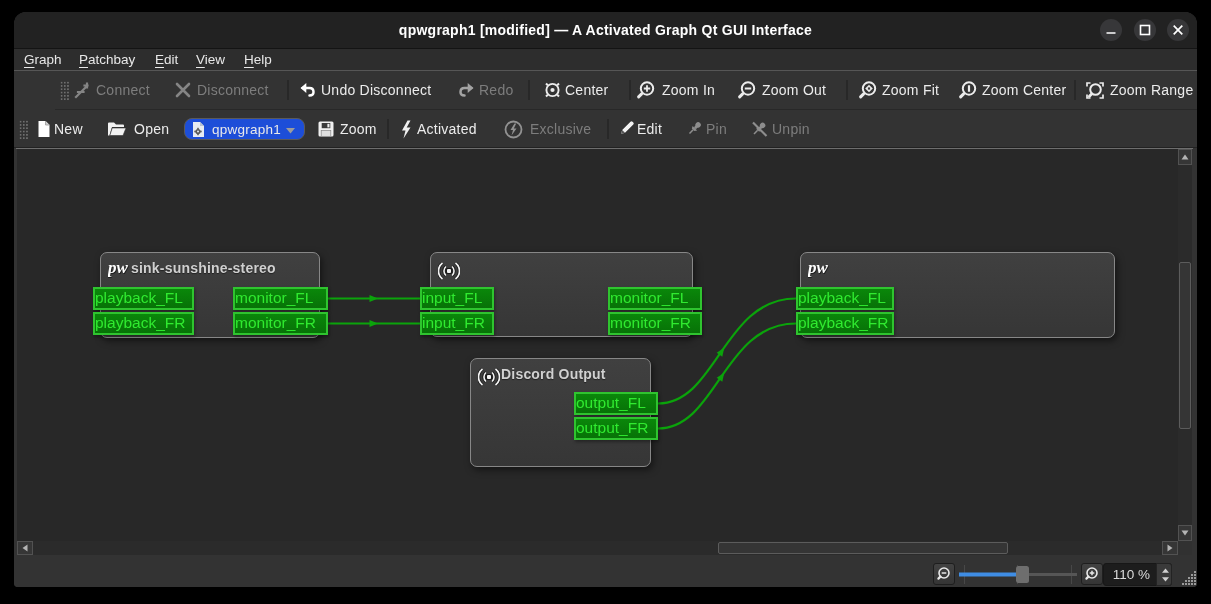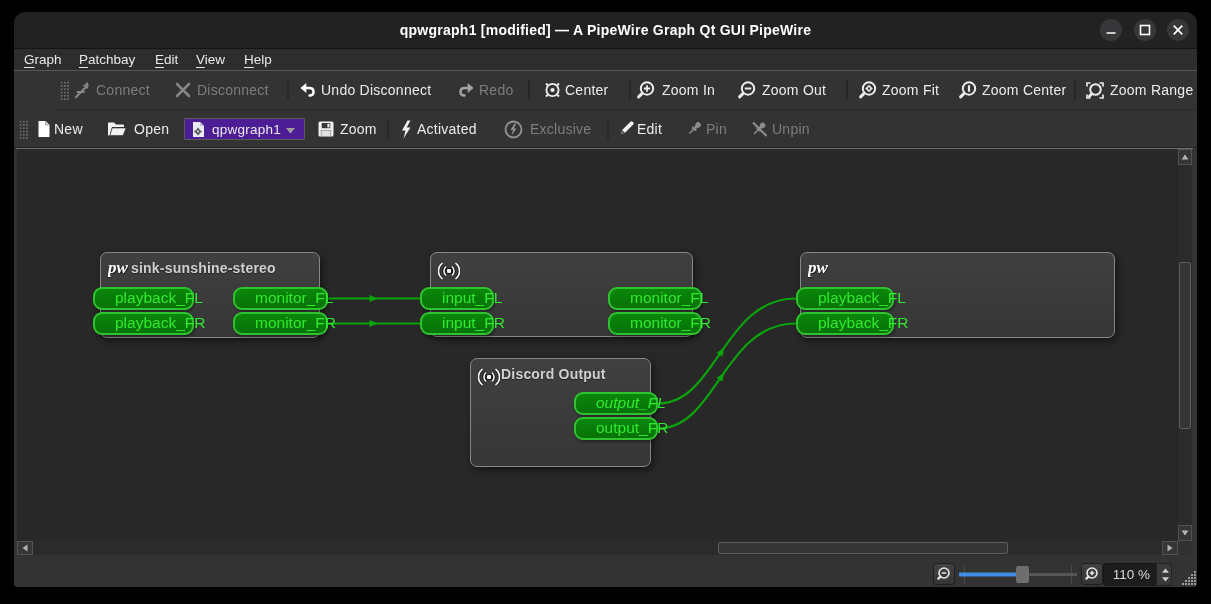--- a/index.html
+++ b/index.html
@@ -27,30 +27,30 @@
 .tbtext { position:absolute; top:11px; }
 .dis { color:#7d7d7d; }
 .icon.gray svg { opacity:0.55; }
 .handle { position:absolute; top:10px; width:9px; height:19px;
   background-image:radial-gradient(circle, #6f6f6f 34%, transparent 42%);
   background-size:3.2px 3.3px; }
 .sep { position:absolute; top:9px; width:2px; height:20px; background:#282828; }
 .icon { position:absolute; top:10px; width:18px; height:18px; }
 
 #combo { position:absolute; left:170px; top:8px; width:121px; height:22px;
-  background:#4c1d95; border:1px solid #5a5a5a; border-radius:1px; }
+  background:#1d4ed8; border:1px solid #5a5a5a; border-radius:8px; }
 
 #frame-line { position:absolute; left:2px; top:136px; width:1177px; height:1px; background:#6e6e6e; }
 #canvas { position:absolute; left:3px; top:137px; width:1161px; height:392px; background:#282828; overflow:hidden; }
 .node { position:absolute; background:linear-gradient(180deg,#404040,#363636);
   border:1px solid #878787; border-radius:7px; box-shadow:2px 3px 7px rgba(0,0,0,0.5); }
 .ntitle { position:absolute; top:7px; color:#d0d0d0; font-weight:bold; font-size:14px; letter-spacing:0.2px; white-space:nowrap; text-shadow:0 1px 1px rgba(0,0,0,0.45); }
 .nicon { position:absolute; left:7px; top:8px; }
 .port { position:absolute; height:23px; background:linear-gradient(#0a870a,#077207); border:2px solid #2fc42f;
-  border-radius:9px; color:#30ea30; font-size:15.5px; line-height:18.5px; padding-left:20px; white-space:nowrap; box-shadow:1px 2px 3px rgba(0,0,0,0.35); }
+  border-radius:0; color:#30ea30; font-size:15.5px; line-height:18.5px; padding-left:0; white-space:nowrap; box-shadow:1px 2px 3px rgba(0,0,0,0.35); }
 #conns { position:absolute; left:0; top:0; }
 
 #vsb { position:absolute; left:1164px; top:137px; width:14px; height:392px; background:#2b2b2b; }
 #hsb { position:absolute; left:3px; top:529px; width:1161px; height:14px; background:#2b2b2b; }
 .sbtn { position:absolute; background:#363636; border:1px solid #525252; }
 .sbtn svg { position:absolute; left:0; top:0; }
 .sbhandle { position:absolute; background:#353535; border:1px solid #5c5c5c; border-radius:2px; }
 #corner { position:absolute; left:1164px; top:529px; width:14px; height:14px; background:#313131; }
 
 #statusbar { position:absolute; left:0; top:543px; width:100%; height:32px; background:#333333; }
@@ -60,21 +60,21 @@
 #spin { position:absolute; left:1089px; top:8px; width:69px; height:23px;
   background:#1d1d1d; border:1px solid #171717; border-radius:3px; }
 #spin .val { position:absolute; right:21px; top:3px; color:#dadada; font-size:13.5px; }
 #spinbtns { position:absolute; right:-1px; top:-1px; width:16px; height:23px;
   background:#3a3a3a; border:1px solid #232323; border-radius:0 3px 3px 0; }
 </style>
 </head>
 <body>
 <div id="win">
   <div id="titlebar">
-    <div id="title">qpwgraph1 [modified] — A PipeWire Graph Qt GUI PipeWire</div>
+    <div id="title">qpwgraph1 [modified] — A Activated Graph Qt GUI Interface</div>
     <div class="wbtn" id="btn-min">
         <svg width="22" height="22">
           <line x1="6.5" y1="14" x2="15.5" y2="14" stroke="#fff" stroke-width="1.7"></line>
         </svg>
       </div>
     <div class="wbtn" id="btn-max">
         <svg width="22" height="22">
           <rect x="6.5" y="6.5" width="9" height="9" fill="none" stroke="#fff" stroke-width="1.6"></rect>
         </svg>
       </div>
@@ -301,21 +301,21 @@
     <div class="port" style="left:76px; top:138px; width:101px;">playback_FL</div>
     <div class="port" style="left:76px; top:163px; width:101px;">playback_FR</div>
     <div class="port" style="left:216px; top:138px; width:95px;">monitor_FL</div>
     <div class="port" style="left:216px; top:163px; width:95px;">monitor_FR</div>
     <div class="port" style="left:403px; top:138px; width:74px;">input_FL</div>
     <div class="port" style="left:403px; top:163px; width:74px;">input_FR</div>
     <div class="port" style="left:591px; top:138px; width:94px;">monitor_FL</div>
     <div class="port" style="left:591px; top:163px; width:94px;">monitor_FR</div>
     <div class="port" style="left:779px; top:138px; width:98px;">playback_FL</div>
     <div class="port" style="left:779px; top:163px; width:98px;">playback_FR</div>
-    <div class="port" style="left:557px; top:243px; width:84px;font-style:italic;">output_FL</div>
+    <div class="port" style="left:557px; top:243px; width:84px;">output_FL</div>
     <div class="port" style="left:557px; top:268px; width:84px;">output_FR</div>
   </div>
 
   <div id="vsb">
     <div class="sbtn" style="left:0; top:0; width:14px; height:16px;">
         <svg width="12" height="14">
           <path d="M6 4.5 L9.5 9.5 L2.5 9.5 Z" fill="#b4b4b4"></path>
         </svg>
       </div>
     <div class="sbtn" style="left:0; top:376px; width:14px; height:16px;">

